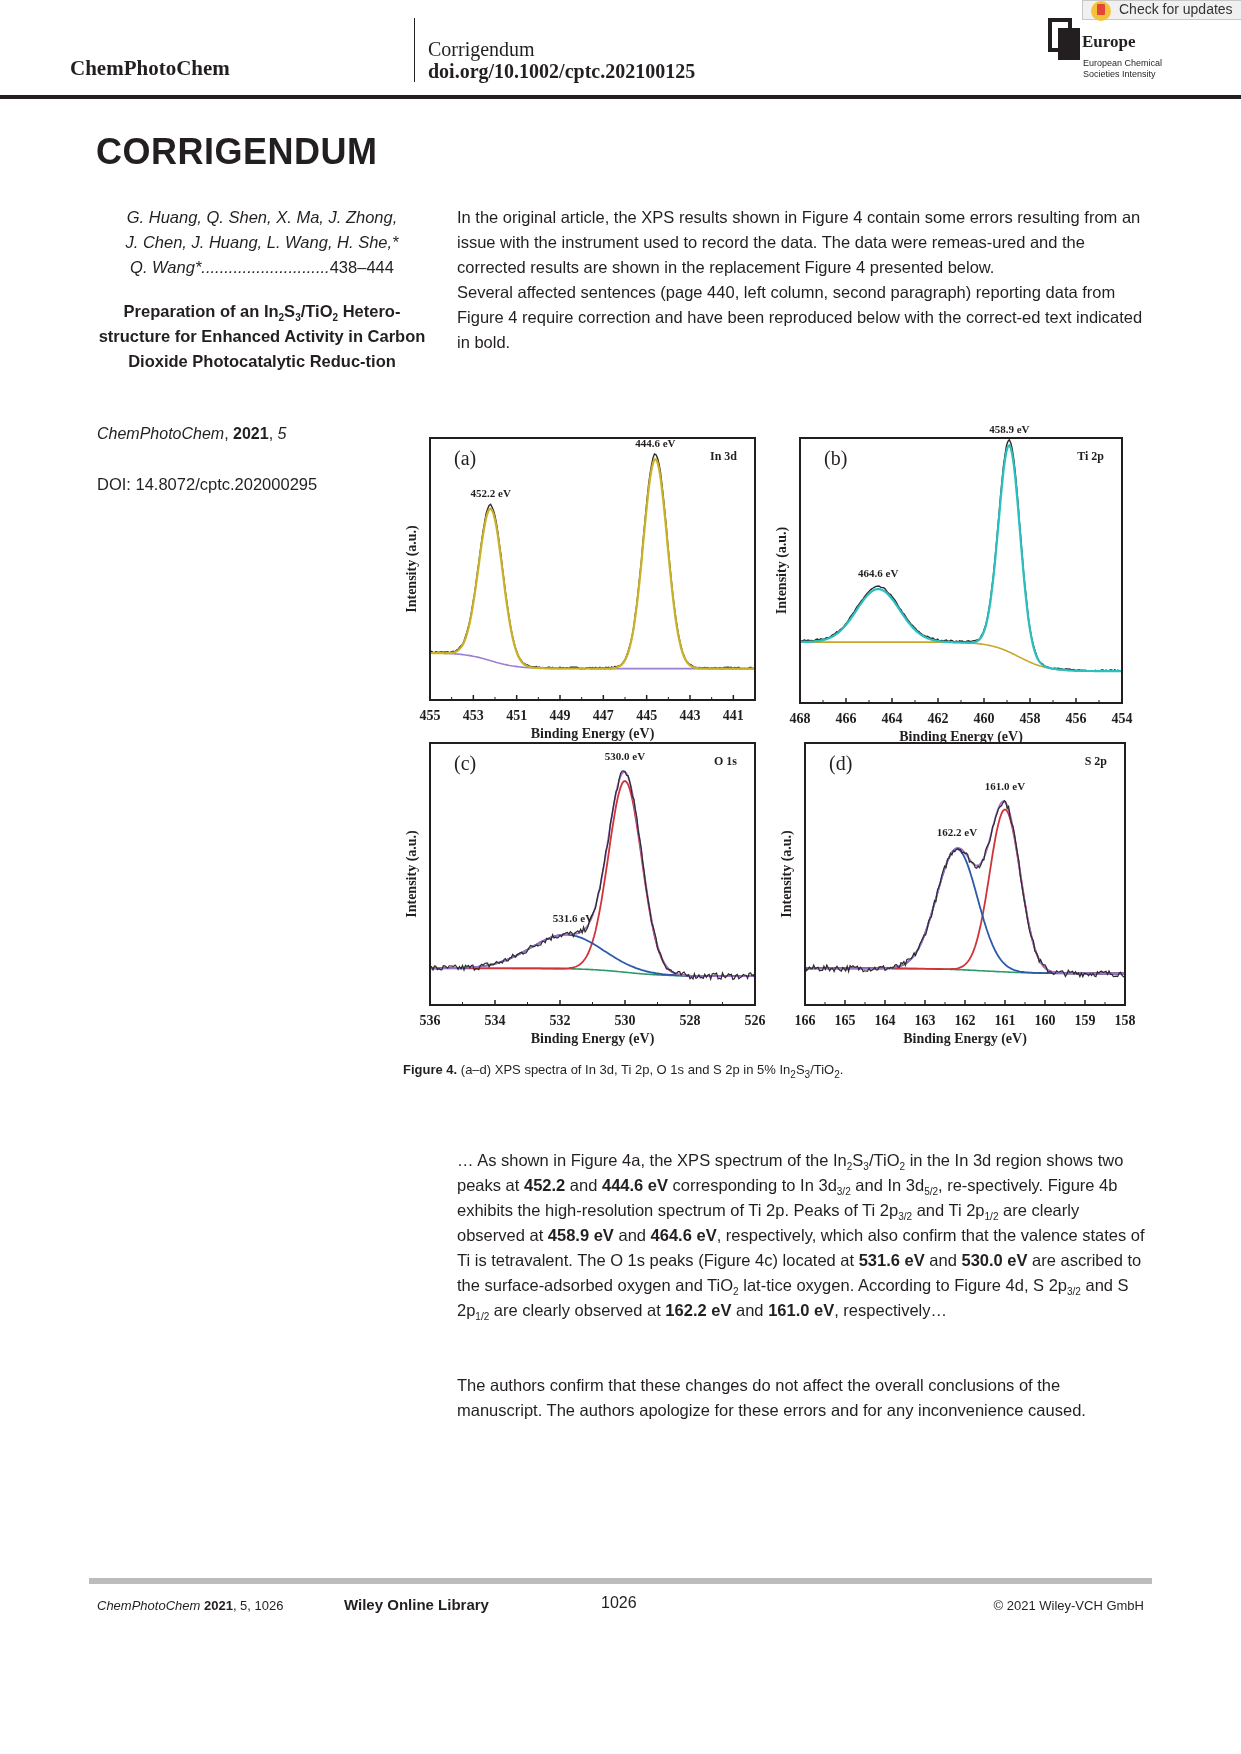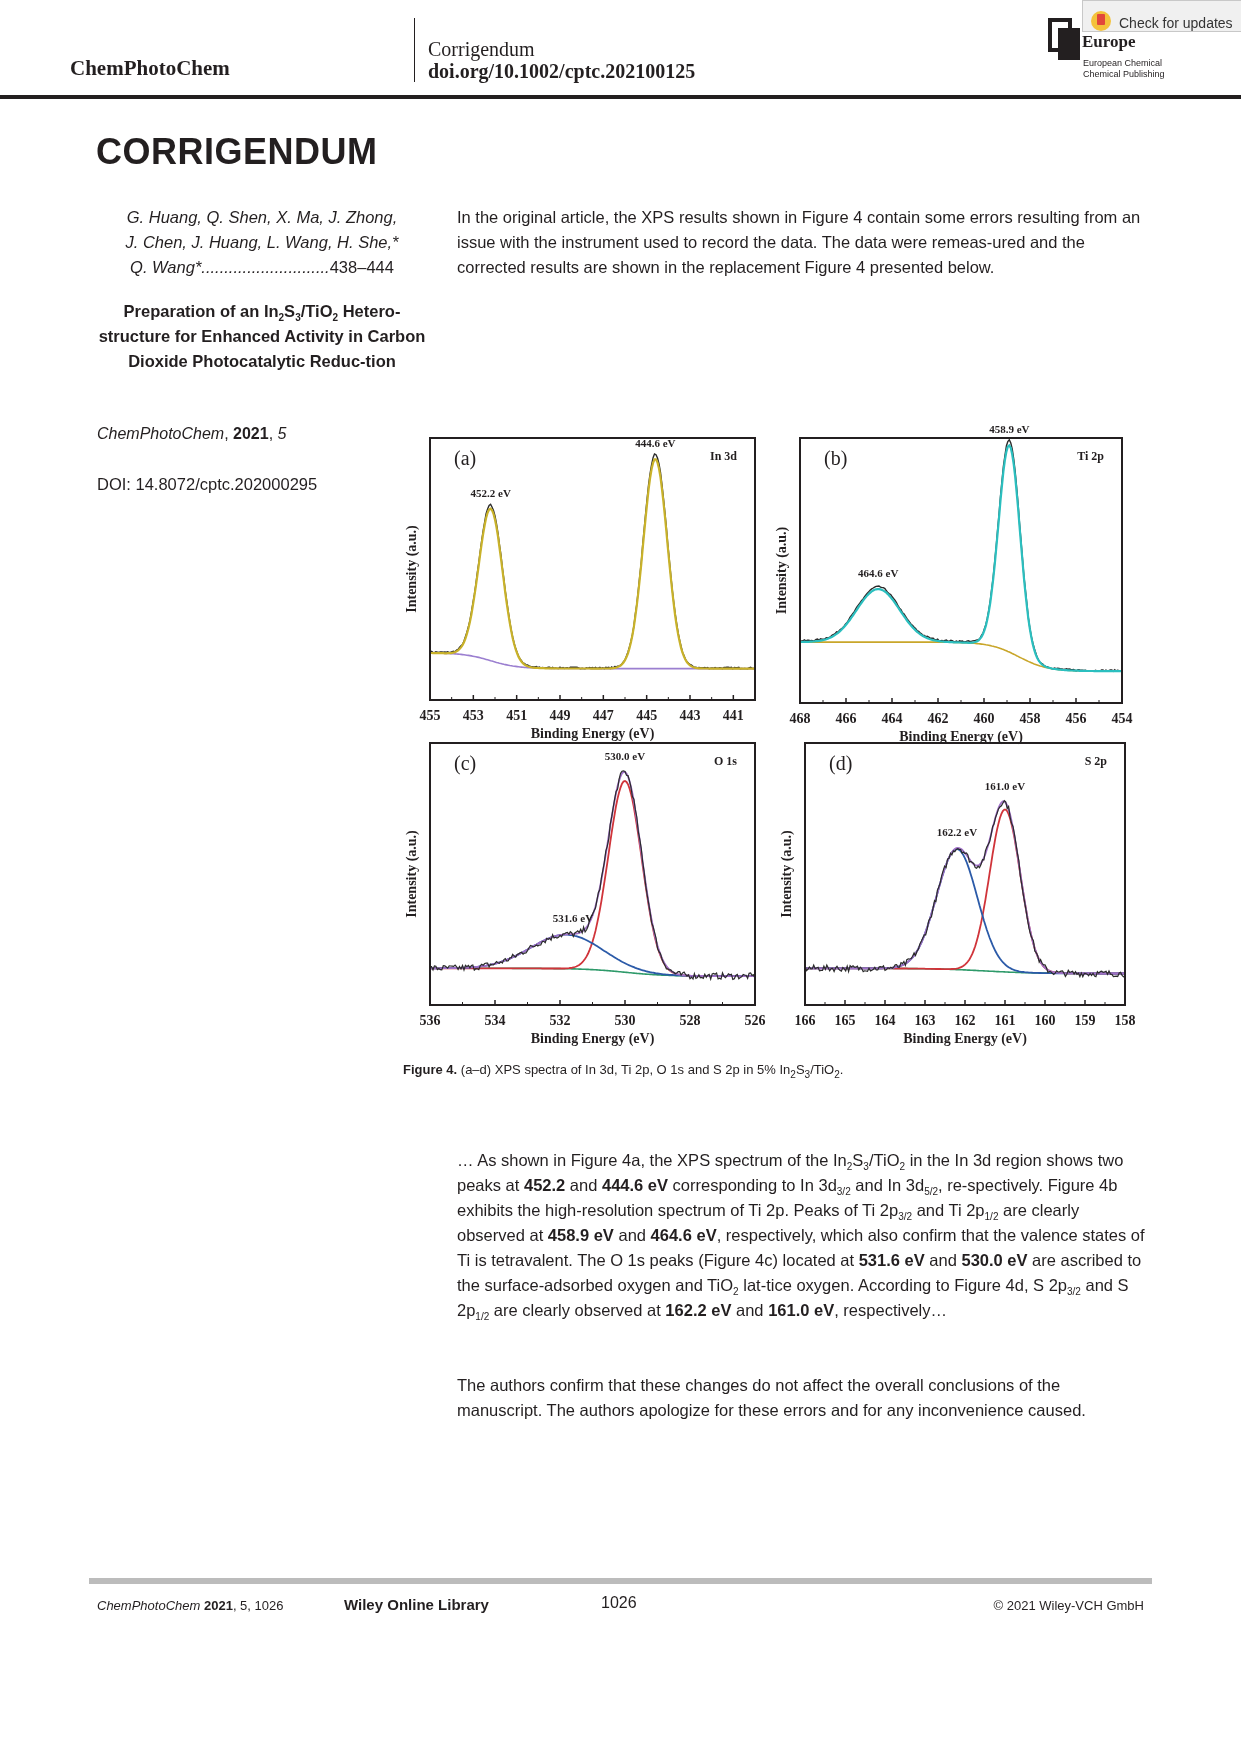--- a/index.html
+++ b/index.html
@@ -7,21 +7,21 @@
   .abs { position:absolute; }
   .serif { font-family:"Liberation Serif", "DejaVu Serif", serif; }
   .journal { left:70px; top:56px; font-size:21px; font-weight:bold; color:#231f20; }
   .vrule { left:414px; top:18px; width:1px; height:64px; background:#231f20; }
   .hdr-type { left:428px; top:38px; font-size:20px; }
   .hdr-doi { left:428px; top:60px; font-size:20px; font-weight:bold; }
   .logo-box1 { left:1048px; top:18px; width:16px; height:26px; border:4px solid #231f20; background:#fff; }
   .logo-box2 { left:1058px; top:28px; width:22px; height:32px; background:#231f20; }
   .logo-europe { left:1082px; top:32px; font-size:17px; font-weight:bold; }
   .logo-sub { left:1083px; top:58px; font-size:9px; line-height:11px; }
-  .check-btn { left:1082px; top:0px; width:160px; height:32px; background:#f0f0f0; border:1px solid #c8c8c8; box-sizing:border-box; display:flex; align-items:flex-end; }
+  .check-btn { left:1082px; top:0px; width:160px; height:20px; background:#f0f0f0; border:1px solid #c8c8c8; box-sizing:border-box; display:flex; align-items:flex-start; }
   .check-icon { width:20px; height:20px; border-radius:50%; background:#f4c23a; margin-left:8px; margin-right:8px; position:relative; }
   .check-icon::after { content:""; position:absolute; left:6px; top:3px; width:8px; height:11px; background:#e2473a; border-radius:1px; }
   .check-label { font-size:14px; color:#333; }
   .top-rule { left:0; top:95px; width:1241px; height:4px; background:#231f20; }
   .title { left:96px; top:131px; font-size:36px; font-weight:bold; letter-spacing:0.5px; }
   .authors { left:97px; top:205px; width:330px; font-size:16.5px; font-style:italic; line-height:25px;text-align:center; }
   .dots { display:inline-block; }
   .pages { font-style:normal;margin-top:8px; }
   .art-title { left:97px; top:299px; width:330px; font-size:16.5px; font-weight:bold; line-height:25px;text-align:center; }
   .journal-ref { left:97px; top:425px; font-size:16px; }
@@ -45,40 +45,41 @@
 
 <div class="abs journal serif">ChemPhotoChem</div>
 <div class="abs vrule"></div>
 <div class="abs hdr-type serif">Corrigendum</div>
 <div class="abs hdr-doi serif">doi.org/10.1002/cptc.202100125</div>
 <div class="abs logo-box1"></div>
 <div class="abs logo-box2"></div>
 <div class="abs logo-europe serif">Europe</div>
 <div class="abs logo-sub">
   <div>European Chemical</div>
-  <div>Chemical Publishing</div>
+  <div>Societies Intensity</div>
 </div>
 <div class="abs check-btn">
   <span class="check-icon"></span>
   <span class="check-label">Check for updates</span>
 </div>
 <div class="abs top-rule"></div>
 
 <div class="abs title">CORRIGENDUM</div>
 <div class="abs authors">
   <div>G. Huang, Q. Shen, X. Ma, J. Zhong,</div>
   <div>J. Chen, J. Huang, L. Wang, H. She,*</div>
   <div><span>Q. Wang*</span><span class="dots">............................</span><span class="pages">438–444</span></div>
 </div>
 <div class="abs art-title"><span>Preparation of an In</span><sub>2</sub><span>S</span><sub>3</sub><span>/TiO</span><sub>2</sub><span> Hetero-structure for Enhanced Activity in Carbon Dioxide Photocatalytic Reduc-tion</span></div>
 <div class="abs journal-ref"><i>ChemPhotoChem</i>, <b>2021</b>, <i>5</i></div>
 <div class="abs doi-ref">DOI: 14.8072/cptc.202000295</div>
 
 <div class="abs body-text p1">
   <div>In the original article, the XPS results shown in Figure 4 contain some errors resulting from an issue with the instrument used to record the data. The data were remeas-ured and the corrected results are shown in the replacement Figure 4 presented below.</div>
+  <div>Several affected sentences (page 440, left column, second paragraph) reporting data from Figure 4 require correction and have been reproduced below with the correct-ed text indicated in bold.</div>
 </div>
 
 <div class="abs figure">
   <svg id="fig-svg" width="760" height="630" viewBox="0 0 760 630">
       <g>
         <path d="M35.0 228.0 L36.5 228.0 L38.0 228.1 L39.4 228.1 L40.9 228.1 L42.4 228.1 L43.9 228.2 L45.3 228.2 L46.8 228.3 L48.3 228.3 L49.8 228.4 L51.3 228.4 L52.7 228.5 L54.2 228.5 L55.7 228.6 L57.2 228.7 L58.6 228.8 L60.1 228.9 L61.6 229.0 L63.1 229.1 L64.5 229.3 L66.0 229.4 L67.5 229.6 L69.0 229.8 L70.5 230.0 L71.9 230.2 L73.4 230.4 L74.9 230.6 L76.4 230.9 L77.8 231.2 L79.3 231.5 L80.8 231.8 L82.3 232.1 L83.8 232.4 L85.2 232.8 L86.7 233.2 L88.2 233.6 L89.7 234.0 L91.1 234.4 L92.6 234.8 L94.1 235.2 L95.6 235.7 L97.0 236.1 L98.5 236.5 L100.0 236.9 L101.5 237.4 L103.0 237.8 L104.4 238.2 L105.9 238.5 L107.4 238.9 L108.9 239.3 L110.3 239.6 L111.8 239.9 L113.3 240.2 L114.8 240.5 L116.3 240.7 L117.7 241.0 L119.2 241.2 L120.7 241.4 L122.2 241.6 L123.6 241.8 L125.1 242.0 L126.6 242.1 L128.1 242.2 L129.5 242.4 L131.0 242.5 L132.5 242.6 L134.0 242.7 L135.5 242.8 L136.9 242.8 L138.4 242.9 L139.9 243.0 L141.4 243.0 L142.8 243.1 L144.3 243.1 L145.8 243.2 L147.3 243.2 L148.8 243.3 L150.2 243.3 L151.7 243.3 L153.2 243.3 L154.7 243.4 L156.1 243.4 L157.6 243.4 L159.1 243.4 L160.6 243.4 L162.0 243.4 L163.5 243.5 L165.0 243.5 L166.5 243.5 L168.0 243.5 L169.4 243.5 L170.9 243.5 L172.4 243.5 L173.9 243.5 L175.3 243.5 L176.8 243.5 L178.3 243.5 L179.8 243.5 L181.3 243.5 L182.7 243.5 L184.2 243.5 L185.7 243.5 L187.2 243.5 L188.6 243.5 L190.1 243.5 L191.6 243.5 L193.1 243.5 L194.5 243.5 L196.0 243.6 L197.5 243.6 L199.0 243.6 L200.5 243.6 L201.9 243.6 L203.4 243.6 L204.9 243.6 L206.4 243.6 L207.8 243.6 L209.3 243.6 L210.8 243.6 L212.3 243.6 L213.8 243.6 L215.2 243.6 L216.7 243.6 L218.2 243.6 L219.7 243.6 L221.1 243.6 L222.6 243.6 L224.1 243.6 L225.6 243.6 L227.0 243.6 L228.5 243.6 L230.0 243.6 L231.5 243.6 L233.0 243.6 L234.4 243.6 L235.9 243.6 L237.4 243.6 L238.9 243.6 L240.3 243.6 L241.8 243.6 L243.3 243.6 L244.8 243.6 L246.3 243.6 L247.7 243.6 L249.2 243.6 L250.7 243.6 L252.2 243.6 L253.6 243.6 L255.1 243.6 L256.6 243.6 L258.1 243.6 L259.5 243.6 L261.0 243.6 L262.5 243.6 L264.0 243.6 L265.5 243.6 L266.9 243.6 L268.4 243.6 L269.9 243.6 L271.4 243.6 L272.8 243.6 L274.3 243.6 L275.8 243.6 L277.3 243.6 L278.8 243.6 L280.2 243.6 L281.7 243.6 L283.2 243.6 L284.7 243.6 L286.1 243.6 L287.6 243.6 L289.1 243.6 L290.6 243.6 L292.0 243.6 L293.5 243.6 L295.0 243.6 L296.5 243.6 L298.0 243.6 L299.4 243.6 L300.9 243.6 L302.4 243.6 L303.9 243.6 L305.3 243.6 L306.8 243.6 L308.3 243.6 L309.8 243.6 L311.3 243.6 L312.7 243.6 L314.2 243.6 L315.7 243.6 L317.2 243.6 L318.6 243.6 L320.1 243.6 L321.6 243.6 L323.1 243.6 L324.5 243.6 L326.0 243.6 L327.5 243.6 L329.0 243.6 L330.5 243.6 L331.9 243.6 L333.4 243.6 L334.9 243.6 L336.4 243.6 L337.8 243.6 L339.3 243.6 L340.8 243.6 L342.3 243.6 L343.8 243.6 L345.2 243.6 L346.7 243.6 L348.2 243.6 L349.7 243.6 L351.1 243.6 L352.6 243.6 L354.1 243.6 L355.6 243.6 L357.0 243.6 L358.5 243.6 L360.0 243.6" fill="none" stroke="#9b7fd0" stroke-width="1.6"></path>
         <path d="M35.0 227.9 L36.5 226.4 L38.0 227.4 L39.4 227.6 L40.9 226.8 L42.4 227.1 L43.9 227.5 L45.3 226.9 L46.8 226.9 L48.3 227.2 L49.8 227.0 L51.3 227.1 L52.7 226.8 L54.2 227.6 L55.7 227.3 L57.2 226.6 L58.6 226.3 L60.1 226.8 L61.6 225.1 L63.1 224.5 L64.5 222.4 L66.0 220.8 L67.5 219.6 L69.0 216.0 L70.5 211.6 L71.9 207.3 L73.4 201.8 L74.9 195.3 L76.4 187.2 L77.8 178.6 L79.3 169.9 L80.8 159.6 L82.3 147.9 L83.8 137.5 L85.2 126.6 L86.7 115.6 L88.2 105.4 L89.7 96.9 L91.1 88.6 L92.6 83.9 L94.1 80.4 L95.6 79.3 L97.0 82.0 L98.5 85.5 L100.0 90.9 L101.5 98.8 L103.0 108.4 L104.4 119.4 L105.9 129.7 L107.4 143.0 L108.9 154.4 L110.3 166.1 L111.8 176.7 L113.3 186.5 L114.8 196.5 L116.3 205.3 L117.7 212.2 L119.2 218.5 L120.7 223.6 L122.2 227.7 L123.6 231.3 L125.1 233.8 L126.6 235.8 L128.1 238.1 L129.5 238.3 L131.0 239.9 L132.5 240.0 L134.0 240.9 L135.5 241.3 L136.9 241.8 L138.4 242.0 L139.9 241.9 L141.4 241.6 L142.8 242.6 L144.3 242.1 L145.8 242.9 L147.3 242.4 L148.8 242.8 L150.2 242.9 L151.7 242.8 L153.2 242.2 L154.7 242.1 L156.1 243.4 L157.6 242.3 L159.1 243.4 L160.6 242.9 L162.0 243.4 L163.5 243.5 L165.0 242.1 L166.5 243.3 L168.0 242.6 L169.4 243.4 L170.9 242.9 L172.4 242.7 L173.9 243.5 L175.3 242.2 L176.8 242.3 L178.3 242.3 L179.8 242.3 L181.3 242.3 L182.7 242.5 L184.2 243.3 L185.7 243.7 L187.2 243.3 L188.6 243.6 L190.1 243.7 L191.6 242.7 L193.1 243.3 L194.5 242.5 L196.0 242.9 L197.5 242.6 L199.0 243.3 L200.5 242.3 L201.9 243.3 L203.4 243.1 L204.9 242.3 L206.4 243.5 L207.8 242.9 L209.3 243.7 L210.8 242.2 L212.3 242.6 L213.8 242.2 L215.2 243.5 L216.7 242.0 L218.2 243.0 L219.7 241.5 L221.1 241.8 L222.6 241.2 L224.1 241.1 L225.6 240.2 L227.0 238.9 L228.5 236.6 L230.0 235.1 L231.5 230.9 L233.0 227.0 L234.4 222.1 L235.9 216.4 L237.4 209.7 L238.9 200.8 L240.3 189.4 L241.8 179.0 L243.3 165.1 L244.8 150.6 L246.3 136.8 L247.7 119.6 L249.2 103.7 L250.7 87.8 L252.2 72.9 L253.6 59.7 L255.1 48.7 L256.6 39.7 L258.1 32.6 L259.5 29.0 L261.0 29.7 L262.5 33.0 L264.0 39.0 L265.5 47.3 L266.9 59.2 L268.4 72.9 L269.9 87.3 L271.4 102.8 L272.8 119.4 L274.3 134.6 L275.8 150.3 L277.3 165.0 L278.8 177.9 L280.2 188.5 L281.7 198.8 L283.2 208.2 L284.7 215.3 L286.1 221.4 L287.6 227.5 L289.1 230.8 L290.6 234.7 L292.0 236.6 L293.5 238.3 L295.0 239.3 L296.5 240.0 L298.0 241.4 L299.4 242.4 L300.9 242.3 L302.4 243.0 L303.9 242.4 L305.3 242.7 L306.8 242.7 L308.3 242.9 L309.8 242.5 L311.3 243.1 L312.7 242.5 L314.2 243.7 L315.7 243.2 L317.2 242.9 L318.6 243.4 L320.1 242.6 L321.6 243.3 L323.1 243.3 L324.5 242.7 L326.0 243.0 L327.5 243.6 L329.0 242.5 L330.5 242.4 L331.9 242.3 L333.4 242.3 L334.9 242.6 L336.4 242.2 L337.8 243.7 L339.3 242.5 L340.8 242.8 L342.3 242.6 L343.8 242.3 L345.2 243.7 L346.7 243.5 L348.2 243.6 L349.7 243.5 L351.1 243.6 L352.6 243.7 L354.1 242.8 L355.6 242.2 L357.0 243.4 L358.5 243.5 L360.0 243.4" fill="none" stroke="#2b2b2b" stroke-width="1.4"></path>
         <path d="M35.0 228.0 L36.5 228.0 L38.0 228.1 L39.4 228.1 L40.9 228.1 L42.4 228.1 L43.9 228.2 L45.3 228.2 L46.8 228.2 L48.3 228.2 L49.8 228.3 L51.3 228.3 L52.7 228.2 L54.2 228.2 L55.7 228.1 L57.2 227.9 L58.6 227.5 L60.1 227.1 L61.6 226.4 L63.1 225.4 L64.5 224.1 L66.0 222.4 L67.5 220.1 L69.0 217.2 L70.5 213.5 L71.9 208.9 L73.4 203.5 L74.9 197.0 L76.4 189.6 L77.8 181.1 L79.3 171.7 L80.8 161.6 L82.3 150.9 L83.8 139.9 L85.2 129.0 L86.7 118.4 L88.2 108.6 L89.7 100.0 L91.1 93.0 L92.6 87.7 L94.1 84.6 L95.6 83.7 L97.0 85.1 L98.5 88.8 L100.0 94.6 L101.5 102.3 L103.0 111.5 L104.4 122.0 L105.9 133.2 L107.4 144.9 L108.9 156.6 L110.3 168.0 L111.8 178.8 L113.3 188.9 L114.8 198.0 L116.3 206.2 L117.7 213.2 L119.2 219.3 L120.7 224.4 L122.2 228.5 L123.6 231.9 L125.1 234.6 L126.6 236.7 L128.1 238.4 L129.5 239.6 L131.0 240.6 L132.5 241.3 L134.0 241.8 L135.5 242.2 L136.9 242.5 L138.4 242.7 L139.9 242.8 L141.4 242.9 L142.8 243.0 L144.3 243.1 L145.8 243.2 L147.3 243.2 L148.8 243.2 L150.2 243.3 L151.7 243.3 L153.2 243.3 L154.7 243.4 L156.1 243.4 L157.6 243.4 L159.1 243.4 L160.6 243.4 L162.0 243.4 L163.5 243.5 L165.0 243.5 L166.5 243.5 L168.0 243.5 L169.4 243.5 L170.9 243.5 L172.4 243.5 L173.9 243.5 L175.3 243.5 L176.8 243.5 L178.3 243.5 L179.8 243.5 L181.3 243.5 L182.7 243.5 L184.2 243.5 L185.7 243.5 L187.2 243.5 L188.6 243.5 L190.1 243.5 L191.6 243.5 L193.1 243.5 L194.5 243.5 L196.0 243.6 L197.5 243.6 L199.0 243.6 L200.5 243.6 L201.9 243.6 L203.4 243.6 L204.9 243.6 L206.4 243.5 L207.8 243.5 L209.3 243.5 L210.8 243.5 L212.3 243.5 L213.8 243.5 L215.2 243.4 L216.7 243.3 L218.2 243.1 L219.7 242.9 L221.1 242.6 L222.6 242.1 L224.1 241.4 L225.6 240.5 L227.0 239.2 L228.5 237.5 L230.0 235.1 L231.5 232.1 L233.0 228.3 L234.4 223.5 L235.9 217.5 L237.4 210.3 L238.9 201.7 L240.3 191.7 L241.8 180.3 L243.3 167.6 L244.8 153.6 L246.3 138.8 L247.7 123.3 L249.2 107.6 L250.7 92.2 L252.2 77.6 L253.6 64.4 L255.1 53.0 L256.6 44.0 L258.1 37.7 L259.5 34.4 L261.0 34.3 L262.5 37.4 L264.0 43.5 L265.5 52.3 L266.9 63.5 L268.4 76.7 L269.9 91.2 L271.4 106.6 L272.8 122.2 L274.3 137.7 L275.8 152.7 L277.3 166.7 L278.8 179.5 L280.2 191.0 L281.7 201.1 L283.2 209.7 L284.7 217.1 L286.1 223.1 L287.6 228.0 L289.1 231.9 L290.6 235.0 L292.0 237.3 L293.5 239.1 L295.0 240.4 L296.5 241.4 L298.0 242.1 L299.4 242.6 L300.9 242.9 L302.4 243.1 L303.9 243.3 L305.3 243.4 L306.8 243.4 L308.3 243.5 L309.8 243.5 L311.3 243.5 L312.7 243.5 L314.2 243.6 L315.7 243.6 L317.2 243.6 L318.6 243.6 L320.1 243.6 L321.6 243.6 L323.1 243.6 L324.5 243.6 L326.0 243.6 L327.5 243.6 L329.0 243.6 L330.5 243.6 L331.9 243.6 L333.4 243.6 L334.9 243.6 L336.4 243.6 L337.8 243.6 L339.3 243.6 L340.8 243.6 L342.3 243.6 L343.8 243.6 L345.2 243.6 L346.7 243.6 L348.2 243.6 L349.7 243.6 L351.1 243.6 L352.6 243.6 L354.1 243.6 L355.6 243.6 L357.0 243.6 L358.5 243.6 L360.0 243.6" fill="none" stroke="#c9b22a" stroke-width="2.2"></path>
         <rect x="35" y="13" width="325" height="262" fill="none" stroke="#231f20" stroke-width="2"></rect>
         <line x1="35" y1="275" x2="35" y2="270" stroke="#231f20" stroke-width="1.5"></line>

